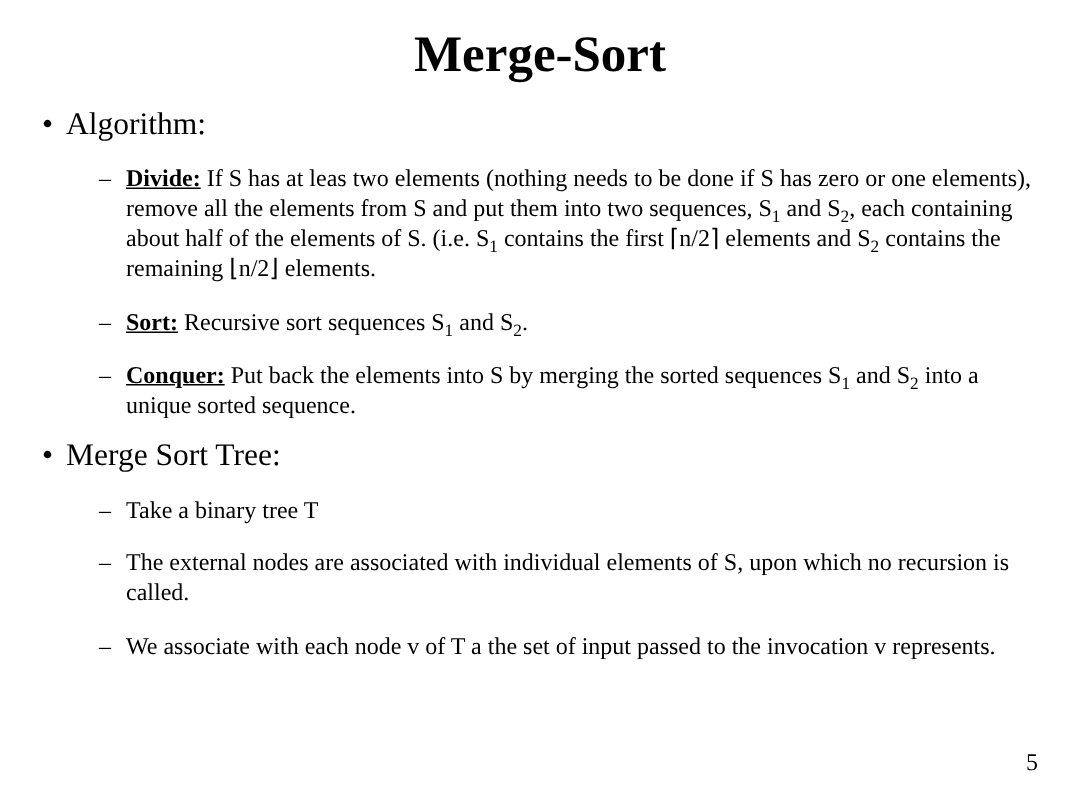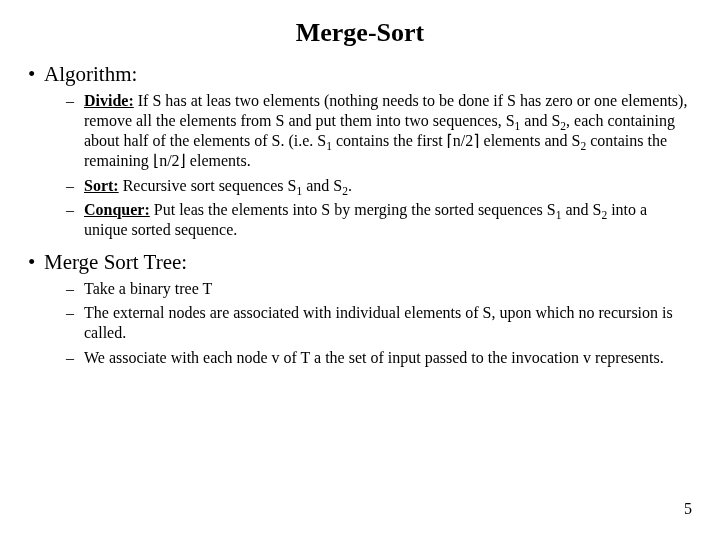--- a/index.html
+++ b/index.html
@@ -13,21 +13,21 @@
   }
   .slide {
     box-sizing: border-box;
     width: 720px;
     height: 540px;
     padding: 12px 28px 0 28px;
     position: relative;
   }
   .title {
     text-align: center;
-    font-size: 26px;
+    font-size: 34px;
     font-weight: bold;
     margin: 6px 0 14px 0;
   }
   ul.top {
     list-style: none;
     padding: 0;
     margin: 0;
   }
   ul.top > li {
     font-size: 21px;
@@ -43,21 +43,21 @@
     font-size: 21px;
   }
   ul.sub {
     list-style: none;
     padding: 0;
     margin: 2px 0 10px 0;
   }
   ul.sub > li {
     font-size: 16px;
     line-height: 1.26;
-    margin: 4px 0 2px 0;
+    margin: 15px 0 2px 0;
     padding-left: 40px;
     position: relative;
   }
   ul.sub > li::before {
     content: "–";
     position: absolute;
     left: 22px;
     top: 0;
   }
   .b { font-weight: bold; }
@@ -88,21 +88,21 @@
 
         <li>
           <span class="b u">Divide:</span><span> If S has at leas two elements (nothing needs to be done if S has zero or one elements), remove all the elements from S and put them into two sequences, S</span><span class="sub-num">1</span><span> and S</span><span class="sub-num">2</span><span>, each containing about half of the elements of S. (i.e. S</span><span class="sub-num">1</span><span> contains the first </span><span class="ceil-l">⌈</span><span>n/2</span><span class="ceil-r">⌉</span><span> elements and S</span><span class="sub-num">2</span><span> contains the remaining </span><span class="floor-l">⌊</span><span>n/2</span><span class="floor-r">⌋</span><span> elements.</span>
         </li>
 
         <li>
           <span class="b u">Sort:</span><span> Recursive sort sequences S</span><span class="sub-num">1</span><span> and S</span><span class="sub-num">2</span><span>.</span>
         </li>
 
         <li>
-          <span class="b u">Conquer:</span><span> Put leas the elements into S by merging the sorted sequences S</span><span class="sub-num">1</span><span> and S</span><span class="sub-num">2</span><span> into a unique sorted sequence.</span>
+          <span class="b u">Conquer:</span><span> Put back the elements into S by merging the sorted sequences S</span><span class="sub-num">1</span><span> and S</span><span class="sub-num">2</span><span> into a unique sorted sequence.</span>
         </li>
 
       </ul>
     </li>
 
     <li>
       <span>Merge Sort Tree:</span>
       <ul class="sub">
         <li>Take a binary tree T</li>
         <li>The external nodes are associated with individual elements of S, upon which no recursion is called.</li>

